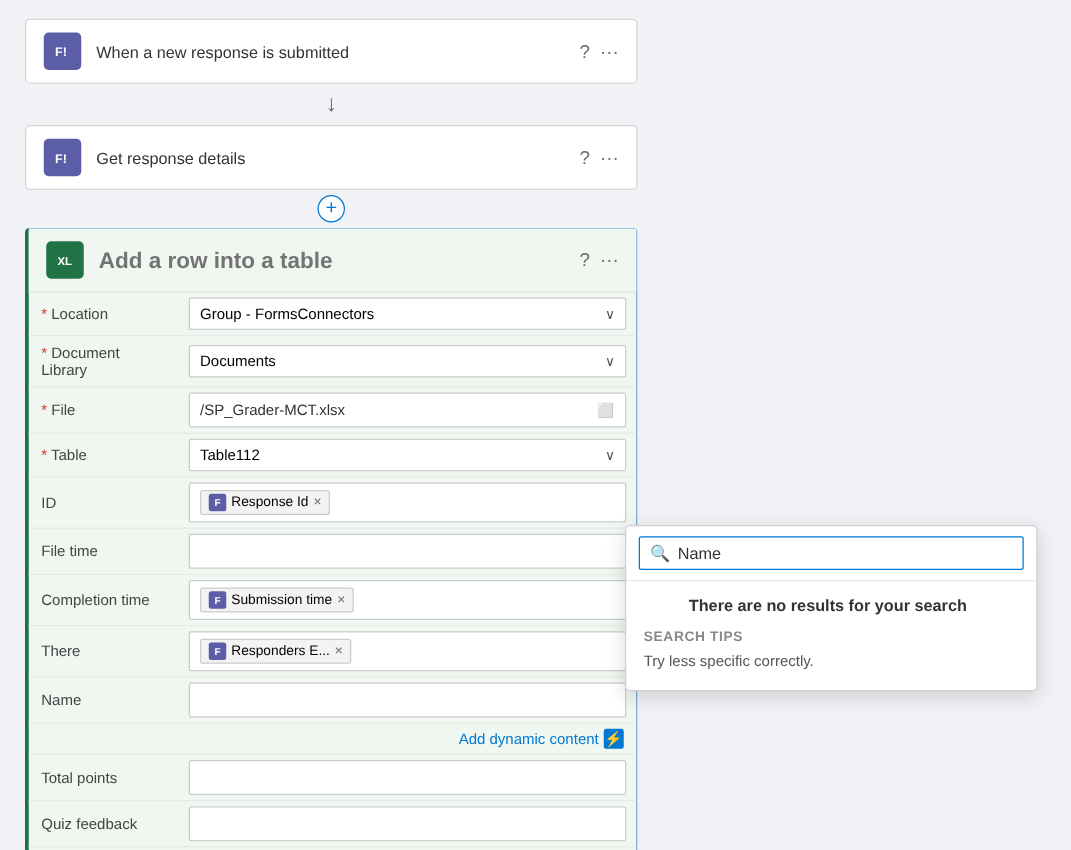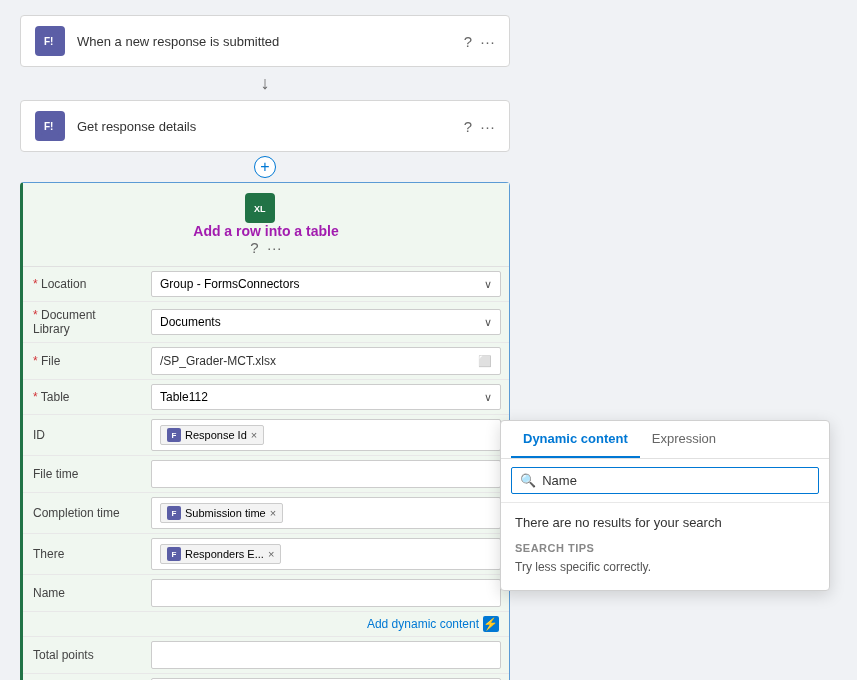--- a/index.html
+++ b/index.html
@@ -105,28 +105,27 @@
       width: 490px;
       padding: 0;
     }
 
     .add-row-header {
       display: flex;
       align-items: center;
       padding: 10px 14px;
       background: #f0f7f0;
       border-bottom: 1px solid #e0e0e0;
-      flex-direction: column;
     }
 
     .add-row-title {
       flex: 1;
-      font-size: 14px;
+      font-size: 18px;
       font-weight: 600;
-      color: #a21caf;
+      color: #737373;
     }
 
     .add-row-body {
       padding: 0;
     }
 
     .form-row {
       display: flex;
       align-items: center;
       border-bottom: 1px solid #e8e8e8;
@@ -308,23 +307,24 @@
       flex: 1;
       color: #333;
     }
 
     .panel-content {
       padding: 12px 14px;
     }
 
     .no-results-text {
       font-size: 13px;
-      font-weight: 400;
+      font-weight: 700;
       color: #333;
       margin-bottom: 12px;
+      margin-left: 36px;
     }
 
     .search-tips-label {
       font-size: 11px;
       color: #888;
       font-weight: 600;
       letter-spacing: 0.5px;
       margin-bottom: 6px;
     }
 
@@ -515,24 +515,20 @@
 
         <div class="form-field">
           
         </div>
       </div>
 
     </div>
   </div>
 
   <div class="dynamic-panel">
-    <div class="panel-tabs">
-      <div class="panel-tab active">Dynamic content</div>
-      <div class="panel-tab">Expression</div>
-    </div>
 
     <div class="panel-search">
       <div class="search-box">
         <span class="search-icon-span">🔍</span>
         <input class="search-input-field" type="text" value="Name" placeholder="Name" style="">
       </div>
     </div>
 
     <div class="panel-content">
       <div class="no-results-text">There are no results for your search</div>

